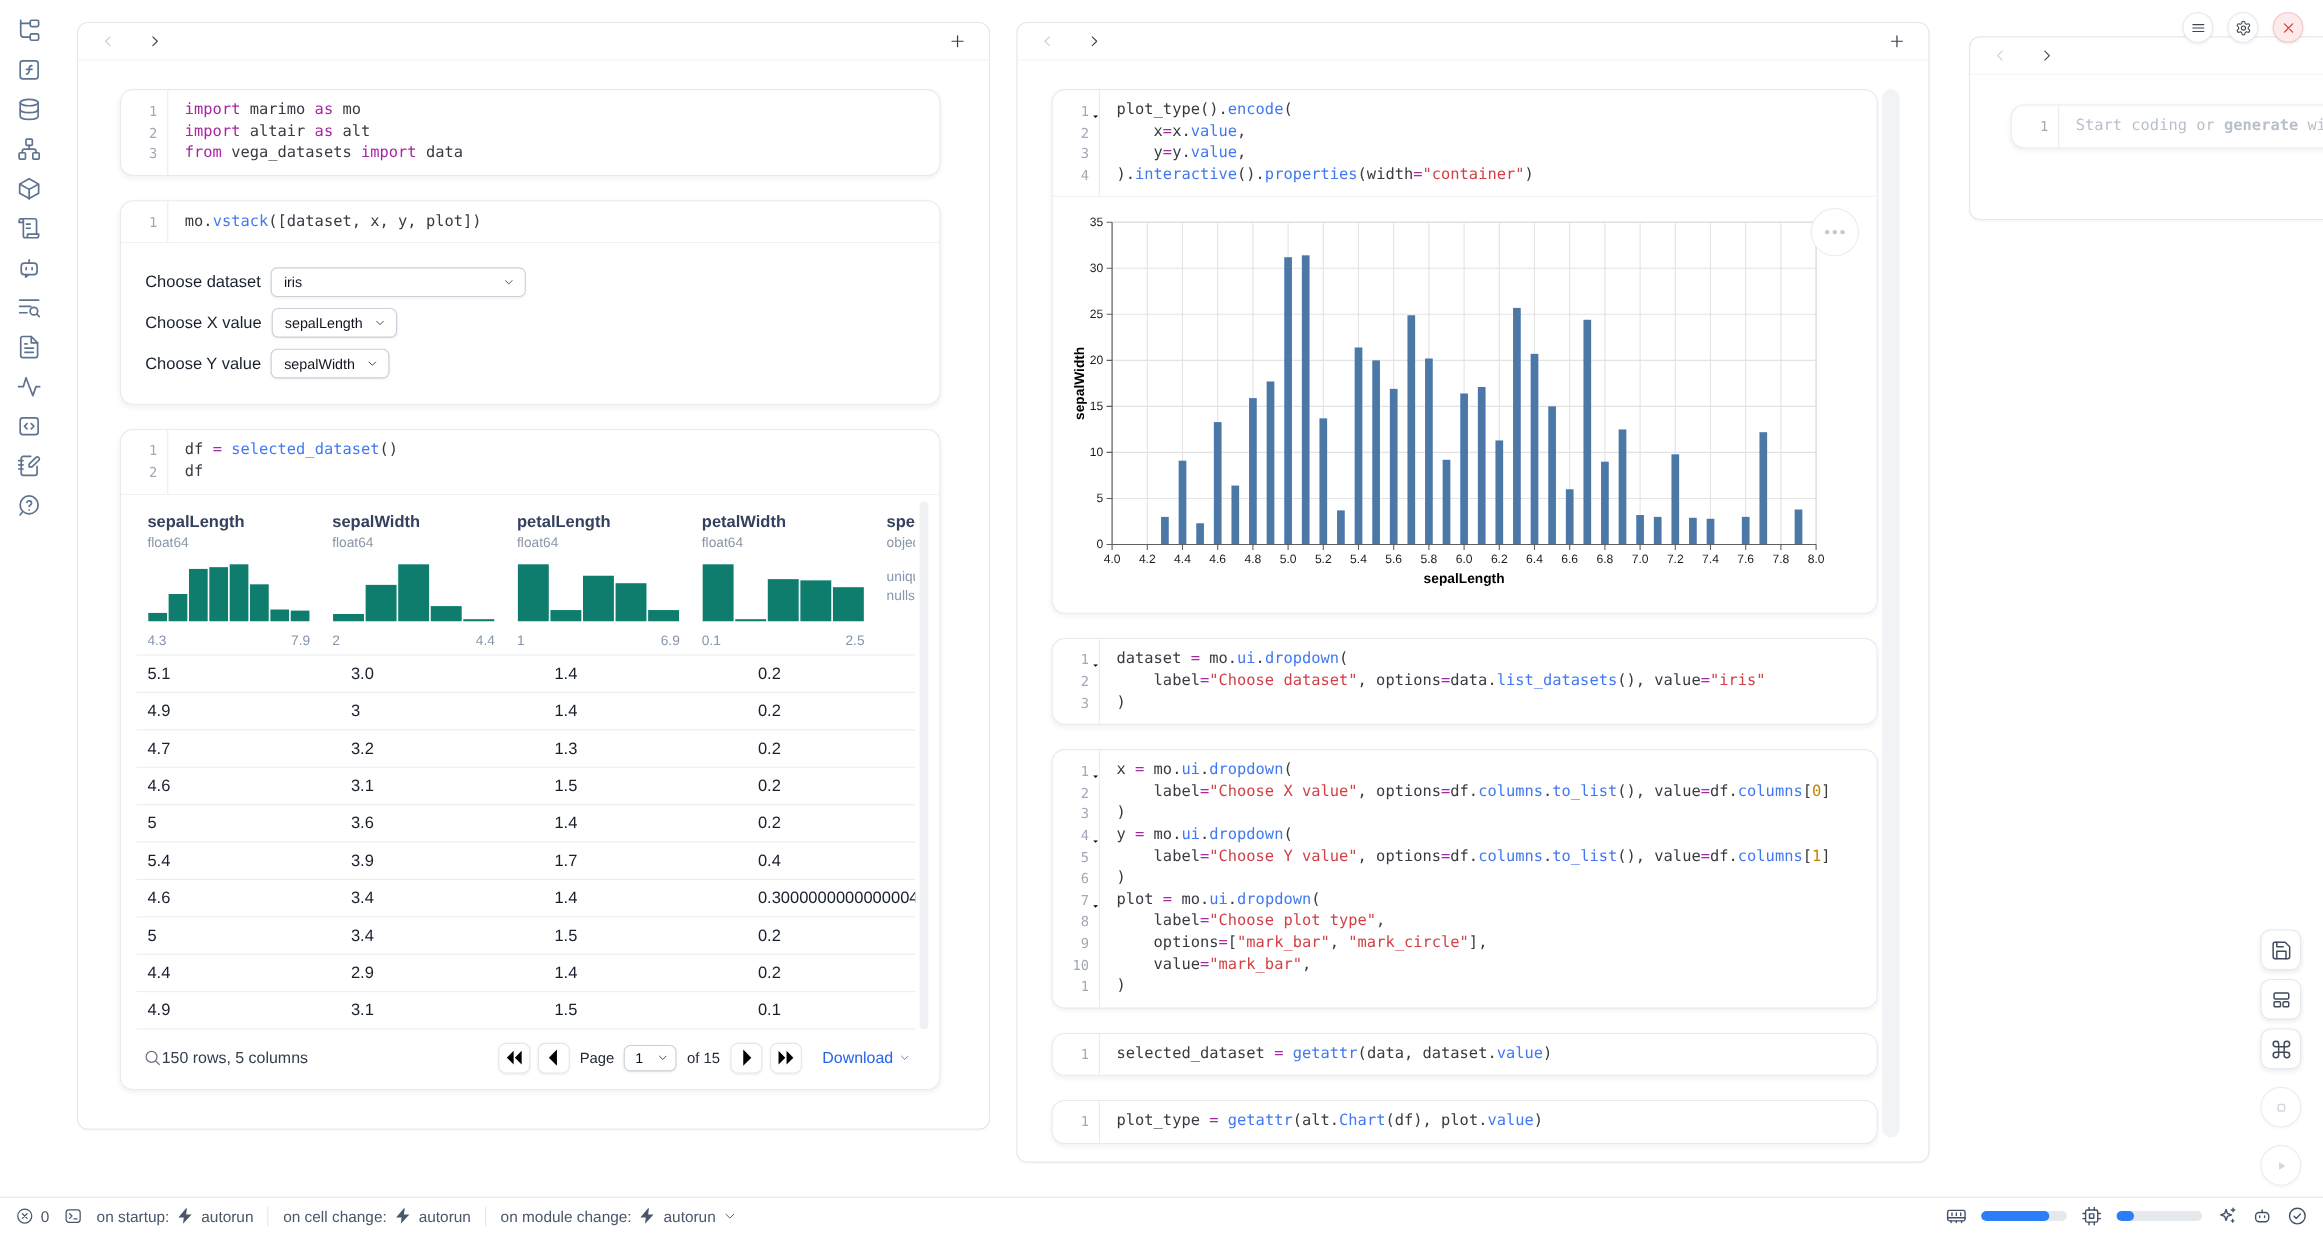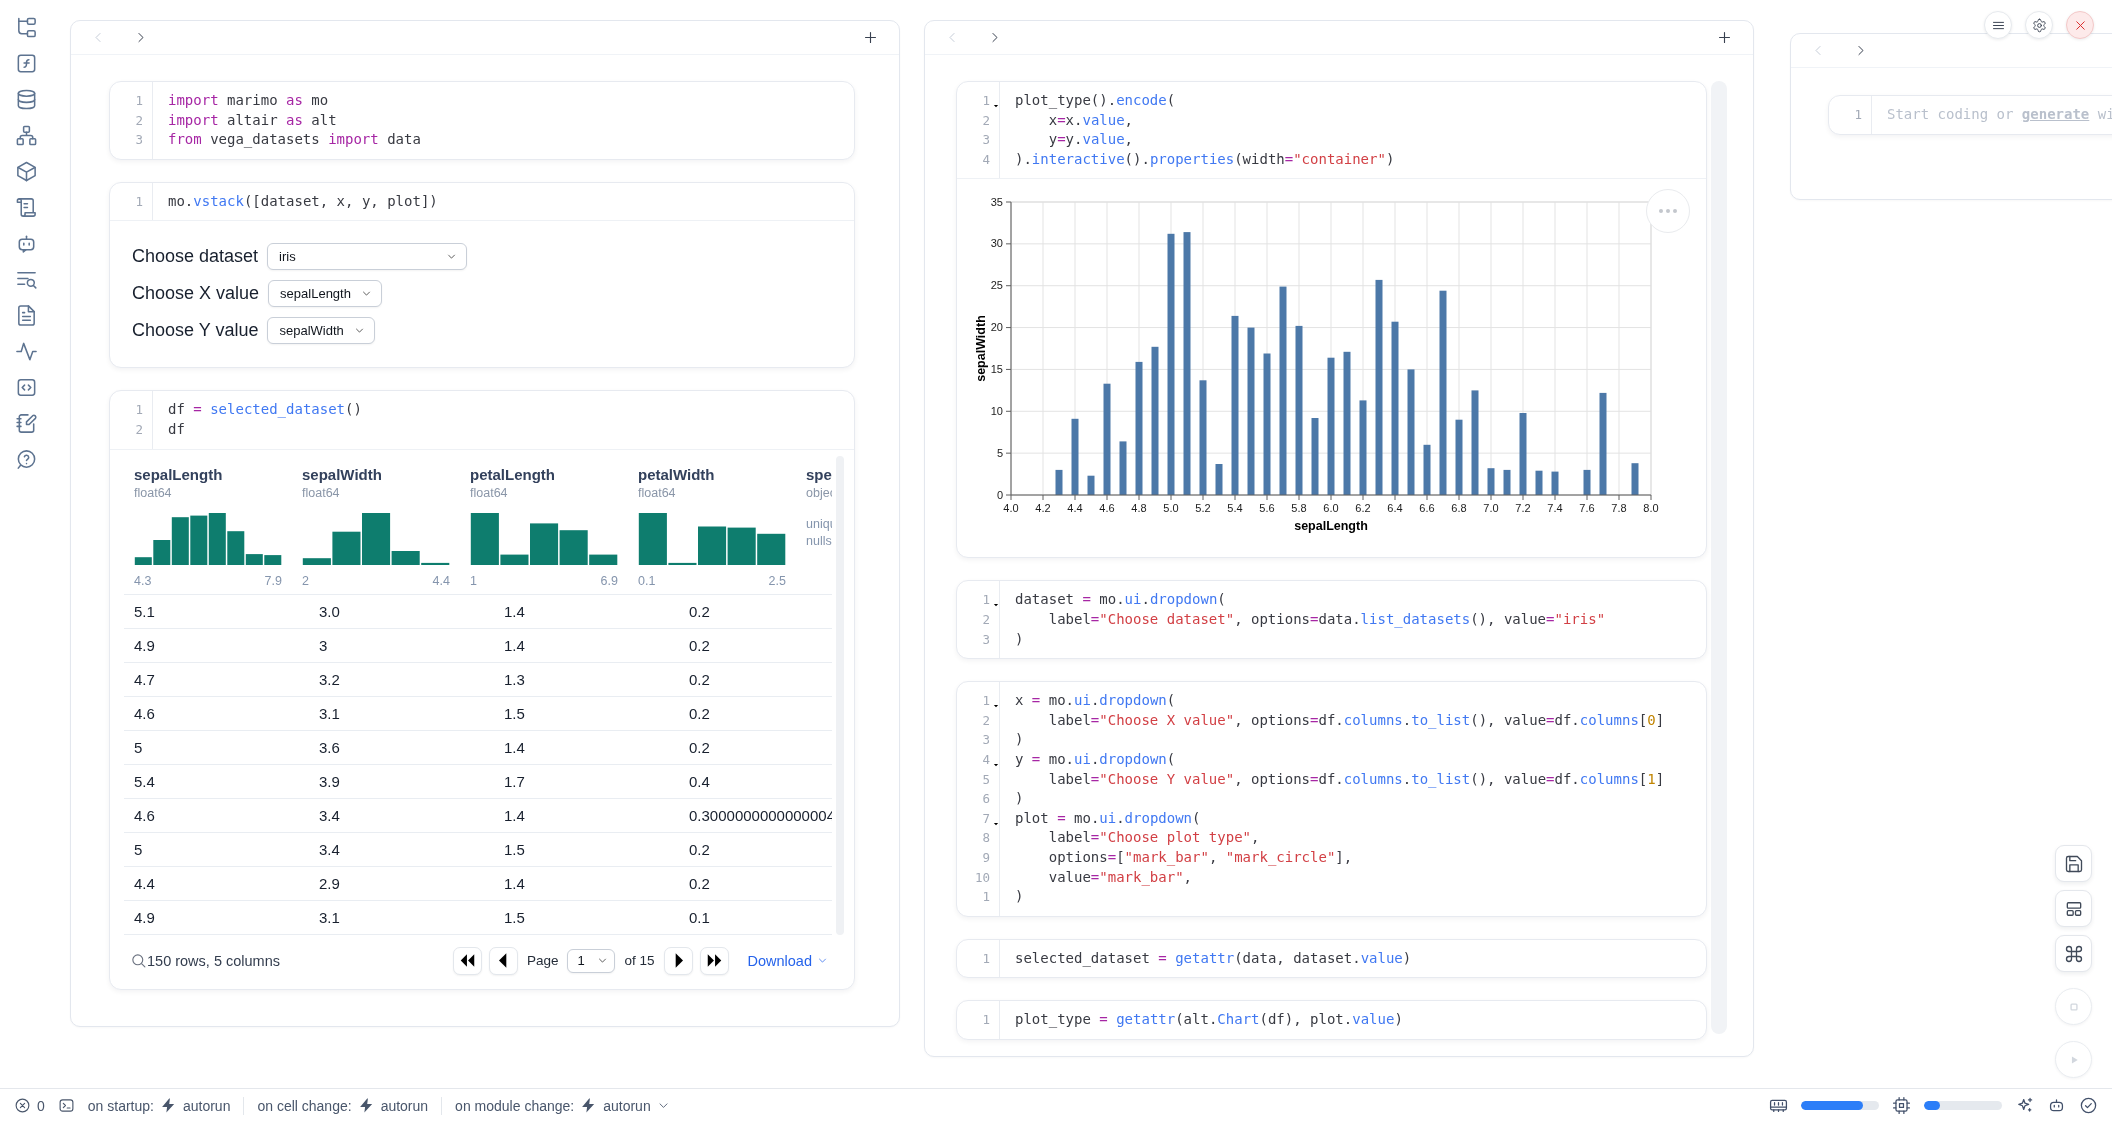--- a/index.html
+++ b/index.html
@@ -47,33 +47,33 @@
   .cl{display:grid;grid-template-columns:42px 1fr;}
   .ln{color:#a2a9b6;font-size:12.5px;text-align:right;padding-right:9px;box-sizing:border-box;position:relative;}
   .ln .fold{position:absolute;right:-1px;top:5px;width:8px;height:8px;color:#b6bdc8;}
   .cd{padding-left:16px;padding-right:12px;white-space:pre;color:#383a42;}
   .tok-kw{color:#a626a4;}
   .tok-fn{color:#4078f2;}
   .tok-str{color:#d23f44;}
   .tok-num{color:#c18401;}
   .tok-pl{color:#383a42;}
   .tok-ph{color:#b9c0cc;}
-  .tok-phlink{color:#b9c0cc;text-decoration:underline;font-weight:700;cursor:pointer;}
+  .tok-phlink{color:#b9c0cc;font-weight:700;cursor:pointer;}
 
   
   .output{border-top:1px solid #eef1f5;}
   .out-controls{padding:12px 22px 14px;}
   .ctrl-row{display:flex;align-items:center;height:28px;margin:9px 0;}
-  .ctrl-label{font-size:18px;color:#18202e;margin-right:9px;}
+  .ctrl-label{font-size:15px;color:#18202e;margin-right:9px;}
   .select{display:inline-flex;align-items:center;border:1px solid #c9cfd8;border-radius:6px;background:#fff;
           box-shadow:0 1px 2px rgba(0,0,0,.05);height:27px;padding:0 9px 0 11px;font-size:13px;color:#10151d;
           box-sizing:border-box;cursor:pointer;}
   .select .stext{flex:1;overflow:hidden;white-space:nowrap;}
   .select .schev{width:11px;height:11px;color:#222;margin-left:10px;flex-shrink:0;}
-  .select.wide{width:200px;}
+  .select.wide{width:232px;}
   .select.small{height:24px;width:48px;padding:0 6px 0 9px;}
 
   
   .out-table{padding:8px 0 0 0;position:relative;}
   .tbl{margin-left:14px;width:708px;overflow:hidden;}
   .tgrid{display:grid;grid-template-columns:168px 168px 168px 168px 44px;}
   .th{padding:8px 10px 6px 10px;box-sizing:border-box;overflow:hidden;}
   .th .cname{font-size:15px;font-weight:700;color:#33415c;white-space:nowrap;}
   .th .ctype{font-size:12.5px;color:#8a96a8;margin-top:3px;white-space:nowrap;}
   .th .hist{margin-top:9px;}

